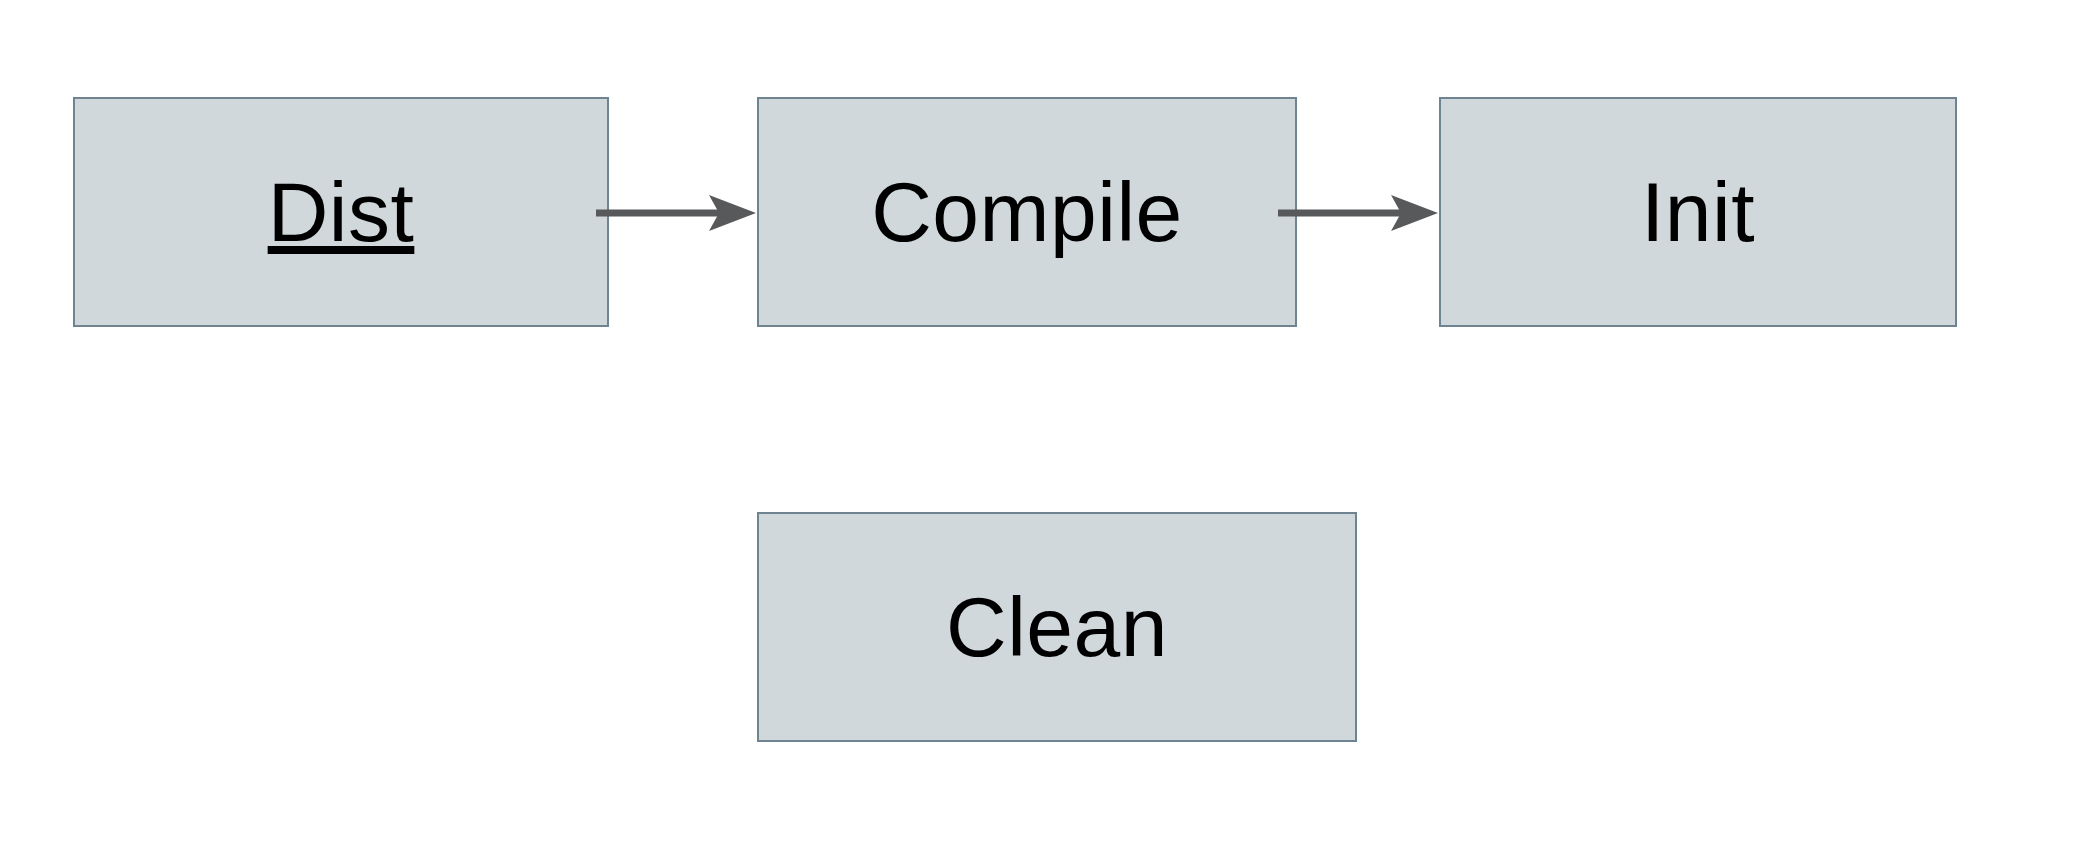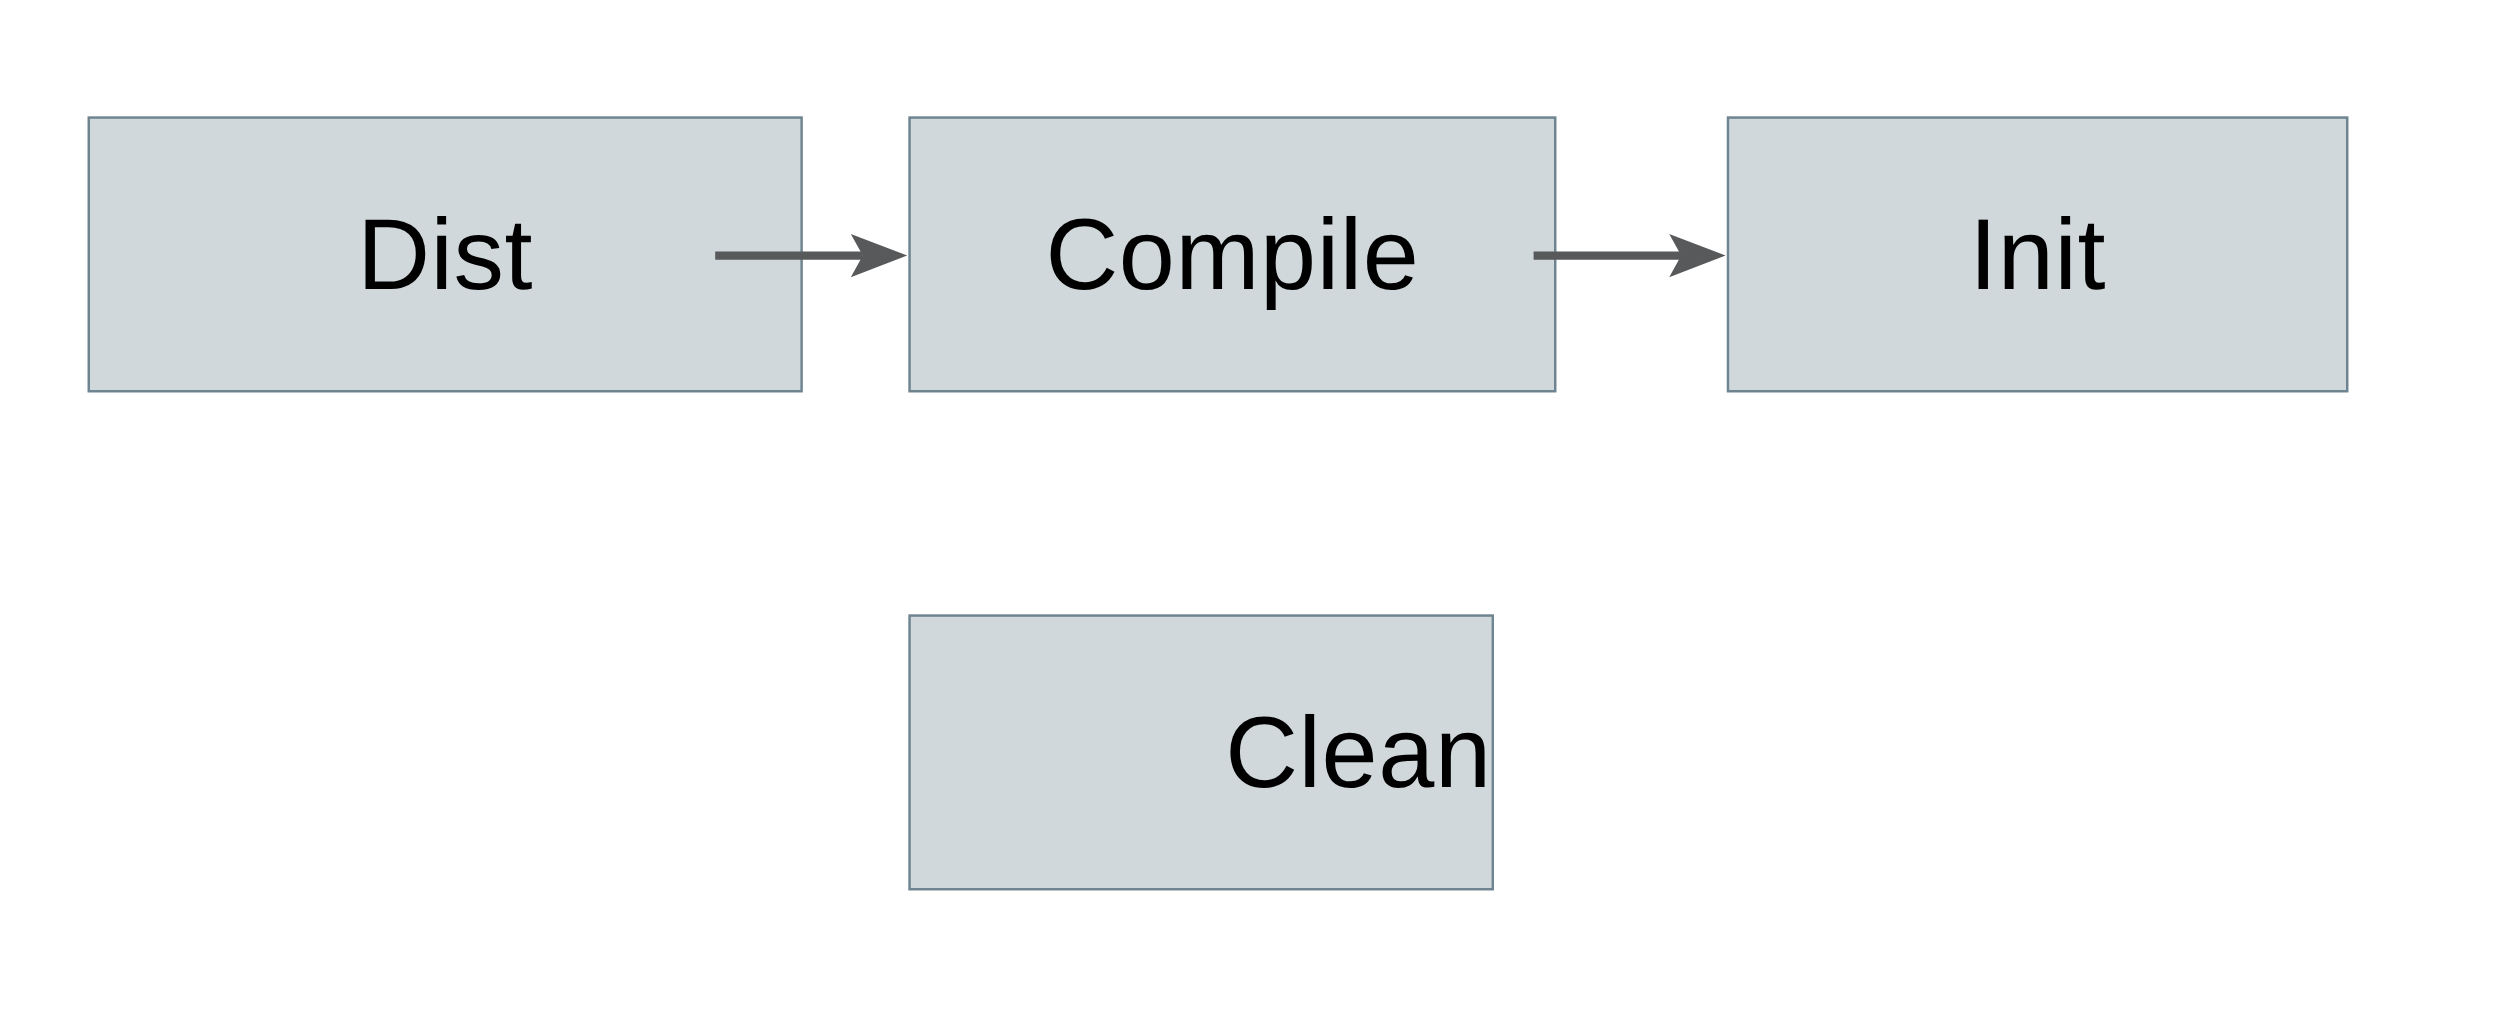--- a/index.html
+++ b/index.html
@@ -21,24 +21,24 @@
     background: #d0d8db;
     border: 2px solid #6e8490;
     display: flex;
     align-items: center;
     justify-content: center;
     font-size: 84px;
     line-height: 1;
     color: #000000;
     letter-spacing: 0.5px;
   }
-  .node-dist    { left: 73px;   top: 97px;  width: 596px; height: 230px; }
+  .node-dist    { left: 73px;   top: 97px;  width: 536px; height: 230px; text-decoration: underline; }
   .node-compile { left: 757px;  top: 97px;  width: 540px; height: 230px; }
   .node-init    { left: 1439px; top: 97px;  width: 518px; height: 230px; }
-  .node-clean   { left: 757px;  top: 512px; width: 488px; height: 230px; justify-content: flex-end; }
+  .node-clean   { left: 757px;  top: 512px; width: 600px; height: 230px; }
   .edge {
     position: absolute;
     top: 193px;
     width: 162px;
     height: 40px;
   }
   .edge-1 { left: 595px; }
   .edge-2 { left: 1277px; }
   .edge line    { stroke: #58595b; stroke-width: 7; }
   .edge polygon { fill: #58595b; }

